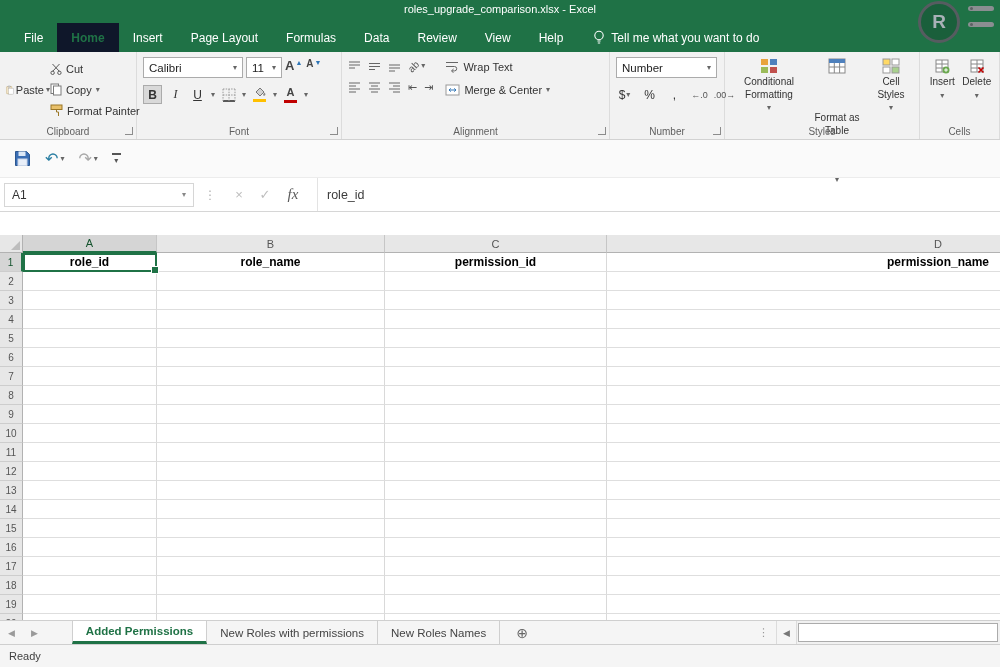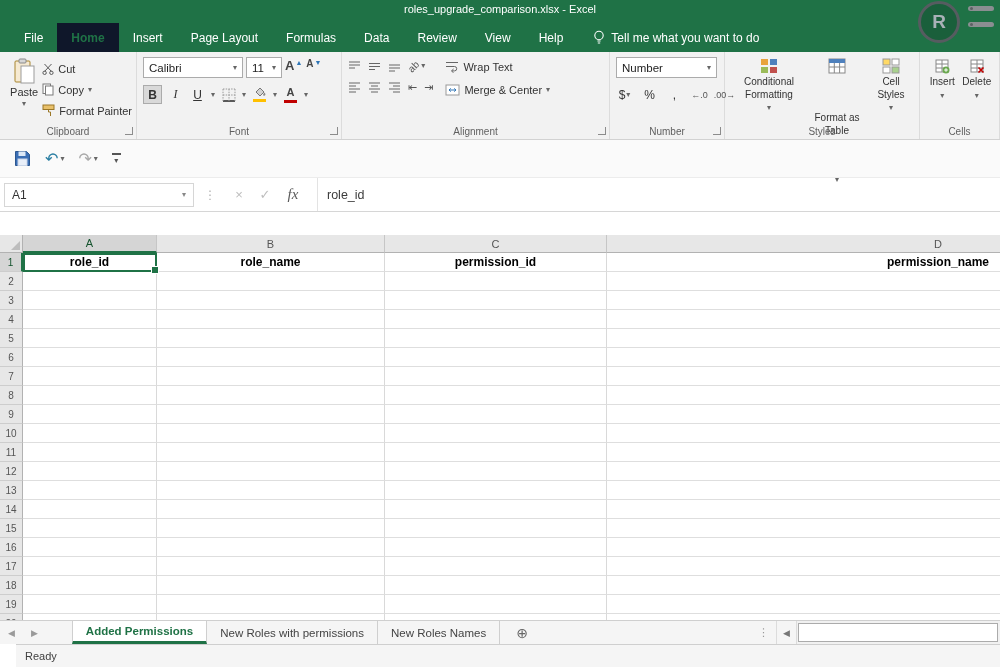--- a/index.html
+++ b/index.html
@@ -27,21 +27,21 @@
 .ribbon{height:88px;background:#f2f2f2;display:flex;border-bottom:1px solid #d2d2d2;}
 .rgroup{position:relative;border-right:1px solid #dcdcdc;height:100%;padding:5px 4px 18px 6px;}
 .glabel{position:absolute;bottom:2px;left:0;right:0;text-align:center;font-size:10px;color:#5f5f5f;margin-top:22px;}
 .dlg{position:absolute;right:3px;bottom:4px;width:8px;height:8px;border-right:1px solid #8c8c8c;border-bottom:1px solid #8c8c8c;}
 .g-clipboard{width:137px;display:flex;}
 .g-font{width:205px;}
 .g-align{width:268px;}
 .g-number{width:115px;}
 .g-styles{width:195px;}
 .g-cells{width:80px;}
-.paste-btn{width:44px;display:flex;flex-direction:column;align-items:center;gap:2px;padding-top:1px;}
+.paste-btn{width:44px;display:flex;flex-direction:row;align-items:center;gap:2px;padding-top:1px;}
 .paste-btn .lbl{font-size:11px;color:#333;}
 .clip-col{display:flex;flex-direction:column;gap:4px;padding-top:3px;}
 .sbtn{display:flex;align-items:center;gap:4px;font-size:11px;color:#333;height:17px;white-space:nowrap;}
 .frow{display:flex;align-items:center;gap:3px;}
 .frow2{margin-top:7px;gap:5px;}
 .combo{background:#fff;border:1px solid #ababab;height:21px;display:flex;align-items:center;padding:0 5px;font-size:11.5px;color:#222;}
 .combo .dd{margin-left:auto;}
 .font-name{width:100px;}
 .font-size{width:36px;}
 .ibtn{min-width:17px;height:19px;display:flex;align-items:center;justify-content:center;font-size:12px;color:#333;gap:1px;}
@@ -111,21 +111,21 @@
 .stab{display:flex;align-items:center;padding:0 13px;font-size:11.5px;color:#444;border-right:1px solid #cfcfcf;}
 .stab.active{background:#fff;color:#1f7246;font-weight:bold;border-bottom:3px solid #1f7246;border-left:1px solid #cfcfcf;margin-left:26px;}
 .newsheet{display:flex;align-items:center;margin-left:16px;color:#666;font-size:14px;}
 .sb-right{margin-left:auto;display:flex;align-items:stretch;}
 .dots{color:#999;font-size:11px;display:flex;align-items:center;padding:0 7px;}
 .hs-left{color:#777;font-size:9px;display:flex;align-items:center;padding:0 6px;border-left:1px solid #dcdcdc;}
 .hs-track{width:204px;position:relative;background:#f1f1f1;border-left:1px solid #dcdcdc;}
 .hs-thumb{position:absolute;left:1px;top:2px;bottom:2px;width:200px;background:#fff;border:1px solid #ababab;}
 
 
-.statusbar{height:23px;background:#f5f5f5;border-top:1px solid #cfcfcf;display:flex;align-items:center;padding-left:9px;font-size:11px;color:#3f3f3f;margin-left:16px;}
+.statusbar{height:23px;background:#f5f5f5;border-top:1px solid #cfcfcf;display:flex;align-items:center;padding-left:9px;font-size:11px;color:#3f3f3f;}
 </style>
 </head>
 <body>
 
 <div class="titlebar">
   <span class="t">roles_upgrade_comparison.xlsx - Excel</span>
 </div>
 <div class="recorder">
   <div class="rec-bar rec-bar1">
       <span class="rec-dot"></span>

